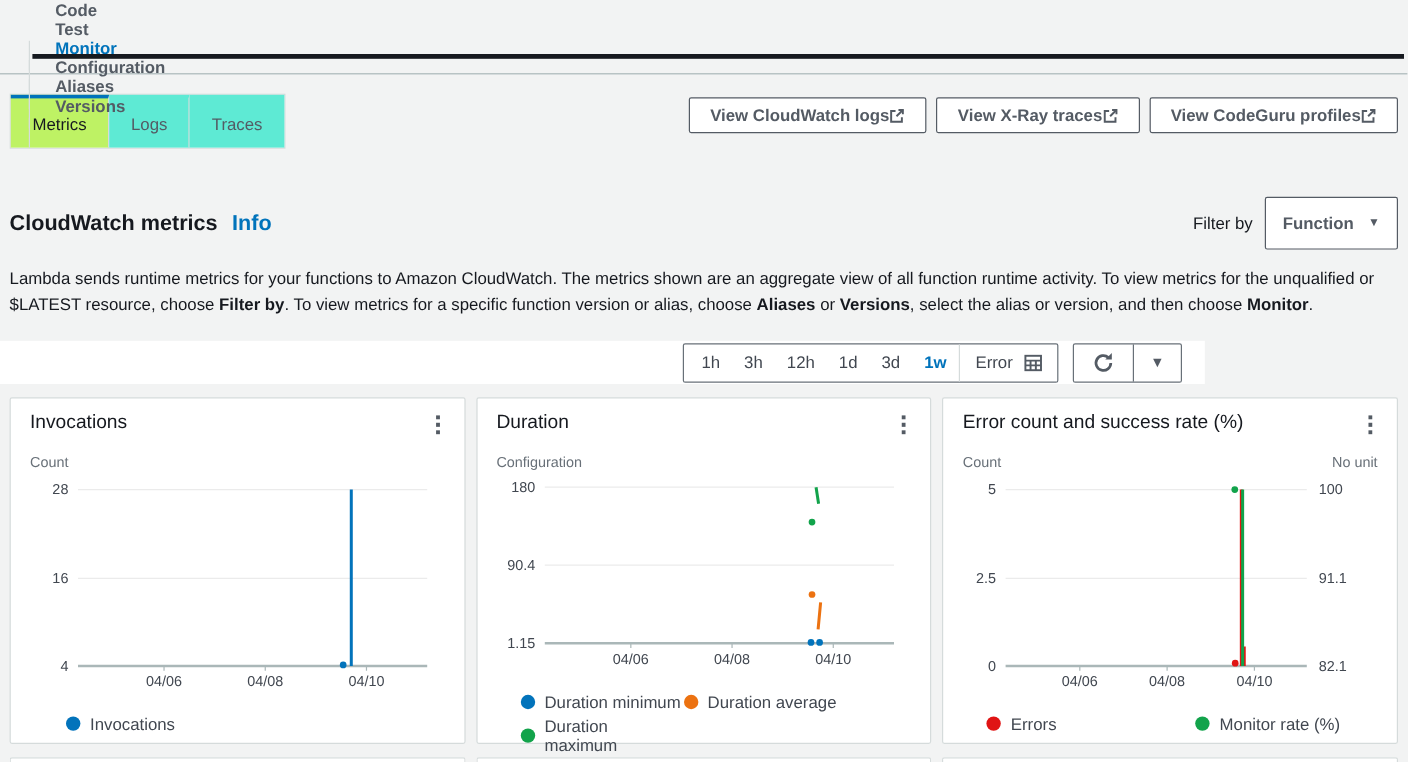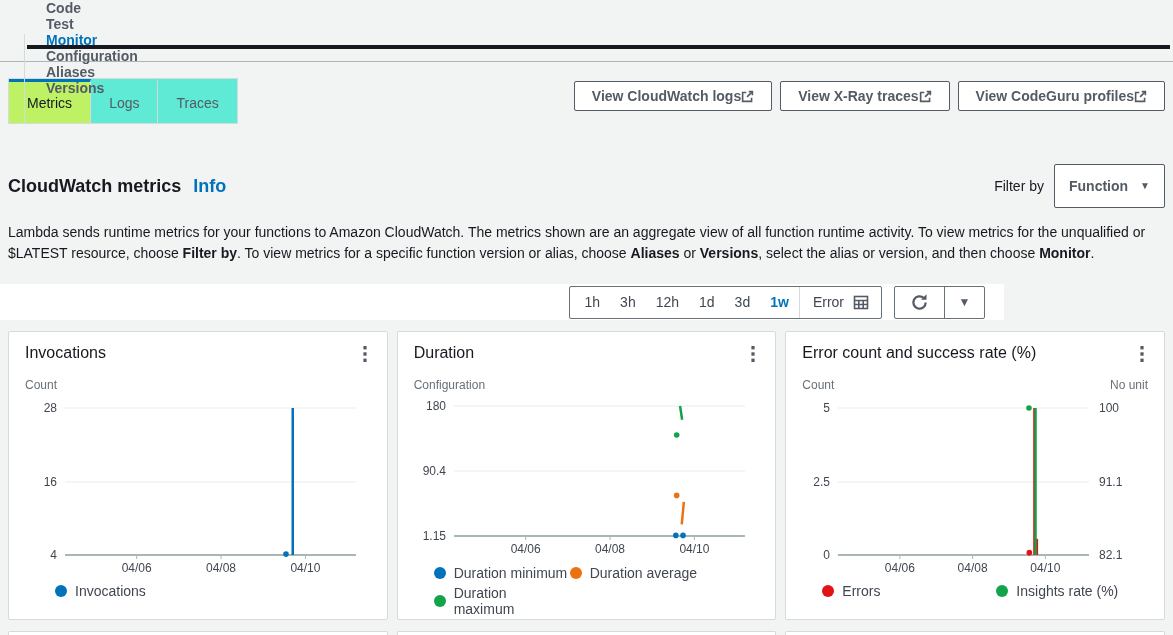--- a/index.html
+++ b/index.html
@@ -55,21 +55,21 @@
   .icon-btn{width:49px;display:flex;align-items:center;justify-content:center;background:none;border:none;cursor:pointer;}
   .icon-btn + .icon-btn{border-left:1px solid #687078;width:40px;}
   
   .cards{display:flex;gap:9px;margin:11px 8px 0 8px;}
   .card{flex:1;height:289px;background:#fff;border:1px solid #d5dbdb;border-radius:2px;
        box-sizing:border-box;padding:12px 16px;}
   .card-head{display:flex;justify-content:space-between;align-items:flex-start;}
   .card-title{font-size:16px;color:#16191f;}
   .kebab{padding:2px 4px;cursor:pointer;background:none;border:none;}
   .units{display:flex;justify-content:space-between;margin-top:11px;font-size:12px;color:#687078;}
-  .legend{display:grid;font-size:14px;color:#414750;row-gap:4px;margin-top:6px;}
+  .legend{display:grid;font-size:14px;color:#414750;row-gap:4px;margin-top:18px;}
   .legend-item{display:flex;align-items:center;gap:8px;cursor:pointer;}
   .legend-dot{width:12px;height:12px;border-radius:50%;flex:0 0 auto;}
   .cards.partial .card{height:6px;padding:0;border-bottom:none;border-radius:2px 2px 0 0;}
   svg text{font-family:"Liberation Sans",sans-serif;}
 </style>
 </head>
 <body>
 
 <div class="tabbar" id="tabbar">
     <div class="tab">Code</div>
@@ -281,21 +281,21 @@
         <circle cx="226.97826086956525" cy="13" r="2.8" fill="#12a34b"></circle>
         <line x1="233.52608695652177" x2="233.52608695652177" y1="160" y2="13" stroke="#12a34b" stroke-width="2.5"></line>
       </svg>
       <div class="legend" style="padding-left: 20px; grid-template-columns: 174px auto;">
         <div class="legend-item">
           <span class="legend-dot" style="background: rgb(224, 20, 20);"></span>
           <span>Errors</span>
         </div>
         <div class="legend-item">
           <span class="legend-dot" style="background: rgb(18, 163, 75);"></span>
-          <span>Insights rate (%)</span>
+          <span>Monitor rate (%)</span>
         </div>
       </div>
     </div>
   </div>
 
 <div class="cards partial">
   <div class="card"></div>
   <div class="card"></div>
   <div class="card"></div>
 </div>

